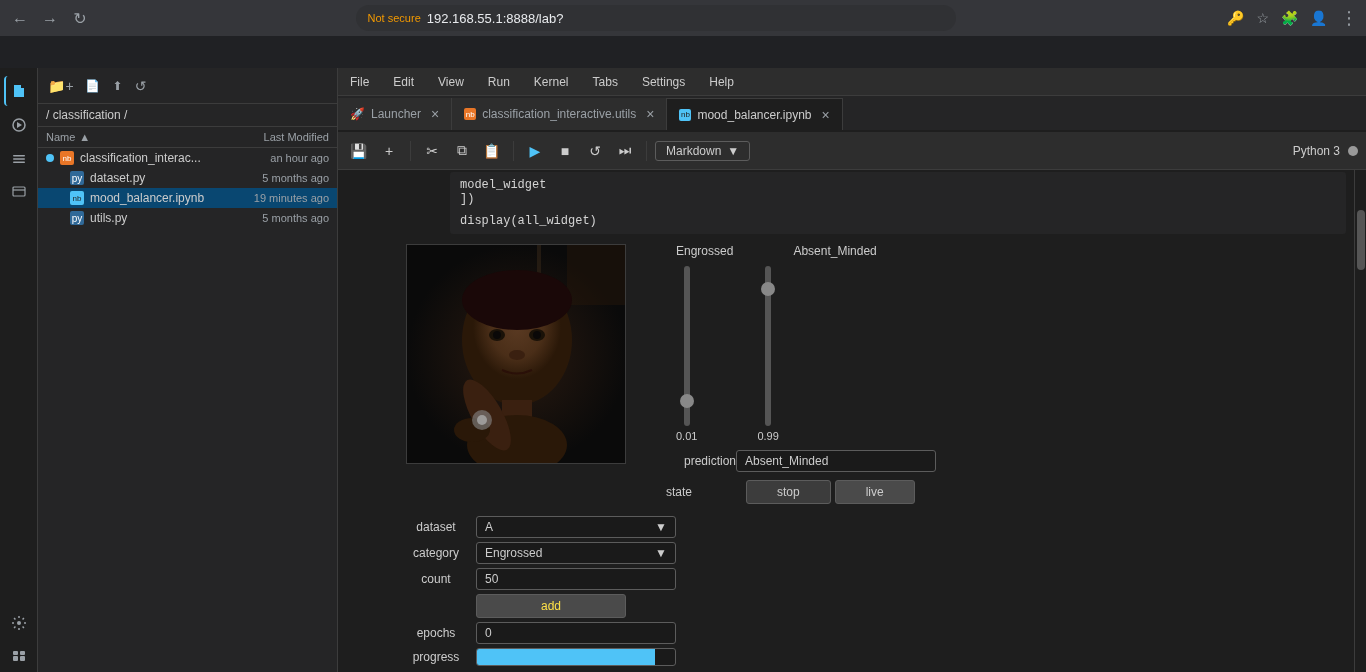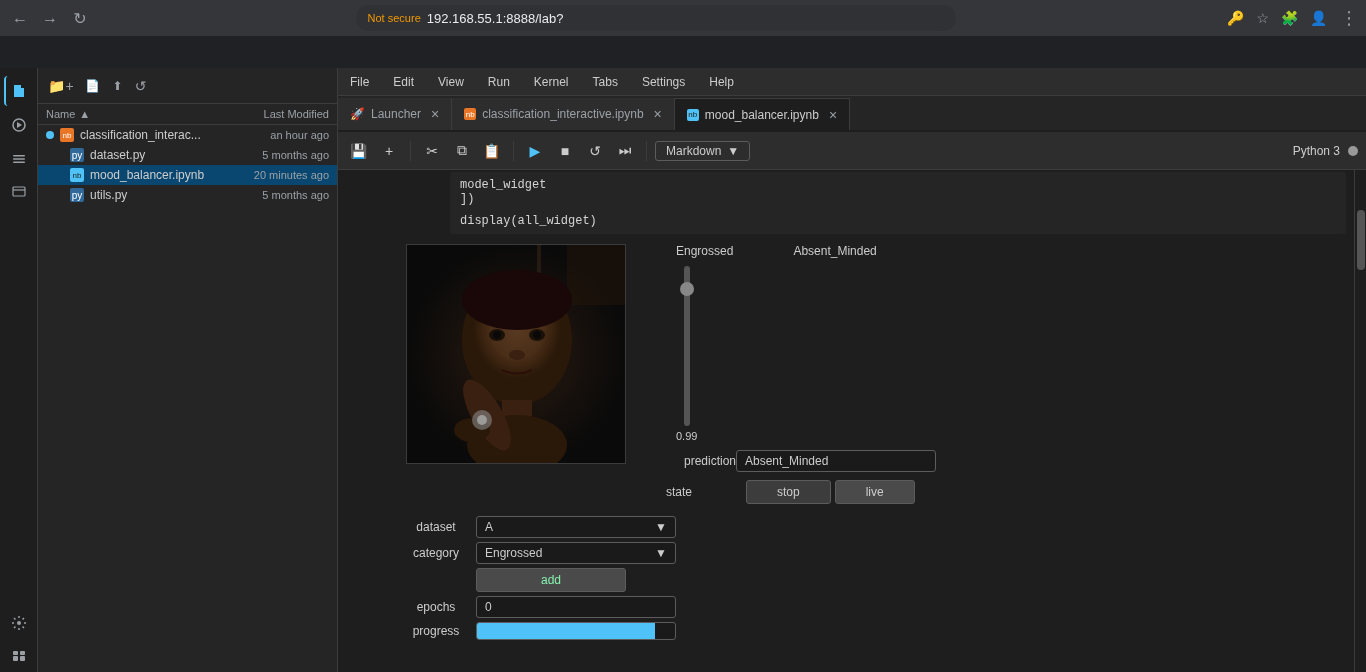--- a/index.html
+++ b/index.html
@@ -74,21 +74,21 @@
     .output-area { padding: 8px 16px 8px 68px; display: flex; gap: 40px; align-items: flex-start; }
     .webcam-box { width: 220px; height: 220px; background: #2a2a2a; border: 1px solid #3c3c3c; overflow: hidden; position: relative; }
     .state-btn { padding: 4px 30px; background: #3c3c3c; border: 1px solid #5c5c5c; border-radius: 3px; cursor: pointer; font-size: 12px; color: #ccc; }
 
     
     .form-area { padding: 4px 16px 4px 68px; display: flex; flex-direction: column; gap: 4px; }
     .form-row { display: flex; align-items: center; gap: 10px; }
     .form-label { font-size: 12px; color: #ccc; text-align: center; min-width: 60px; }
     .form-select { background: #1a1a1a; border: 1px solid #5c5c5c; border-radius: 3px; padding: 3px 8px; font-size: 12px; color: #ccc; min-width: 200px; display: flex; align-items: center; justify-content: space-between; cursor: pointer; }
     .form-input { background: #1a1a1a; border: 1px solid #5c5c5c; border-radius: 3px; padding: 3px 8px; font-size: 12px; color: #ccc; min-width: 200px; }
-    .add-btn { background: #4a4a4a; border: 1px solid #5c5c5c; border-radius: 3px; padding: 4px 32px; cursor: pointer; font-size: 12px; color: #86efac; min-width: 150px; text-align: center; }
+    .add-btn { background: #4a4a4a; border: 1px solid #5c5c5c; border-radius: 3px; padding: 4px 32px; cursor: pointer; font-size: 12px; color: #fde047; min-width: 150px; text-align: center; }
     .progress-bar-container { min-width: 200px; height: 18px; background: #1a1a1a; border: 1px solid #5c5c5c; border-radius: 3px; overflow: hidden; }
     .progress-bar-fill { height: 100%; background: #4fc3f7; width: 90%; }
 
     
     .face-img { width: 220px; height: 220px; background: 
       radial-gradient(ellipse 80px 100px at 110px 90px, #5a3a28 0%, #3a2018 60%, transparent 100%),
       radial-gradient(ellipse 60px 40px at 110px 150px, #4a3022 0%, transparent 100%),
       linear-gradient(180deg, #1a1a1a 0%, #2a2a2a 40%, #1a1212 100%);
       position: relative;
     }
@@ -201,20 +201,21 @@
     </div>
   </div>
 
   <div class="file-panel">
     <div class="panel-toolbar">
       <span class="panel-toolbar-btn" title="New folder">📁+</span>
       <span class="panel-toolbar-btn" title="New file" style="font-size:12px;">📄</span>
       <span class="panel-toolbar-btn" title="Upload" style="font-size:12px;">⬆</span>
       <span class="panel-toolbar-btn" title="Refresh" style="font-size:14px;">↺</span>
     </div>
+    <div class="breadcrumb">/ classification /</div>
     <div class="file-list-header">
       <div class="name-col">
         <span>Name</span>
         <span>▲</span>
       </div>
       <div class="modified-col">Last Modified</div>
     </div>
     <div class="file-list">
       <div class="file-item">
         <div class="file-dot"></div>
@@ -227,21 +228,21 @@
         <div style="width:4px;"></div>
         <div class="file-icon python">py</div>
         <span class="file-name">dataset.py</span>
         <span class="file-modified">5 months ago</span>
       </div>
       <div class="file-item selected">
         <div style="width:8px;"></div>
         <div style="width:4px;"></div>
         <div class="file-icon notebook" style="background:#4fc3f7; color:#1e1e1e;">nb</div>
         <span class="file-name">mood_balancer.ipynb</span>
-        <span class="file-modified">20 minutes ago</span>
+        <span class="file-modified">19 minutes ago</span>
       </div>
       <div class="file-item">
         <div style="width:8px;"></div>
         <div style="width:4px;"></div>
         <div class="file-icon python">py</div>
         <span class="file-name">utils.py</span>
         <span class="file-modified">5 months ago</span>
       </div>
     </div>
   </div>
@@ -260,21 +261,21 @@
     </div>
 
     <div class="tabs-container">
       <div class="tab">
         <span>🚀</span>
         <span>Launcher</span>
         <span class="tab-close">×</span>
       </div>
       <div class="tab">
         <div class="tab-icon orange">nb</div>
-        <span>classification_interactive.ipynb</span>
+        <span>classification_interactive.utils</span>
         <span class="tab-close">×</span>
       </div>
       <div class="tab active">
         <div class="tab-icon" style="background:#4fc3f7; color:#1e1e1e;">nb</div>
         <span>mood_balancer.ipynb</span>
         <span class="tab-close">×</span>
       </div>
     </div>
 
     <div class="notebook-toolbar">
@@ -362,20 +363,26 @@
 
           <div style="display:flex; flex-direction:column; gap:8px;">
 
             <div style="display:flex; gap:60px; font-size:12px; color:#ccc; padding-left:10px;">
               <span>Engrossed</span>
               <span>Absent_Minded</span>
             </div>
 
             <div style="display:flex; gap:60px; align-items:flex-start; padding-left:10px;">
 
+              <div style="display:flex; flex-direction:column; align-items:center; gap:4px;">
+                <div style="position:relative; width:6px; height:160px; background:#555; border-radius:3px;">
+                  <div style="position:absolute; width:14px; height:14px; border-radius:50%; background:#888; top:80%; left:-4px;"></div>
+                </div>
+                <span style="font-size:11px; color:#ccc;">0.01</span>
+              </div>
 
               <div style="display:flex; flex-direction:column; align-items:center; gap:4px;">
                 <div style="position:relative; width:6px; height:160px; background:#555; border-radius:3px;">
                   <div style="position:absolute; width:14px; height:14px; border-radius:50%; background:#888; top:10%; left:-4px;"></div>
                 </div>
                 <span style="font-size:11px; color:#ccc;">0.99</span>
               </div>
             </div>
 
             <div style="display:flex; align-items:center; ">
@@ -404,20 +411,24 @@
           </div>
 
           <div class="form-row">
             <span class="form-label">category</span>
             <div class="form-select">
               <span>Engrossed</span>
               <span>▼</span>
             </div>
           </div>
 
+          <div class="form-row">
+            <span class="form-label">count</span>
+            <input class="form-input" type="text" style="background: rgb(26, 26, 26); border: 1px solid rgb(92, 92, 92); border-radius: 3px; padding: 3px 8px; font-size: 12px; color: rgb(204, 204, 204); min-width: 200px;" value="50">
+          </div>
 
           <div style="padding-left:70px;">
             <button class="add-btn">add</button>
           </div>
 
           <div class="form-row">
             <span class="form-label">epochs</span>
             <input class="form-input" type="text" style="background: rgb(26, 26, 26); border: 1px solid rgb(92, 92, 92); border-radius: 3px; padding: 3px 8px; font-size: 12px; color: rgb(204, 204, 204); min-width: 200px;" value="0">
           </div>
 

